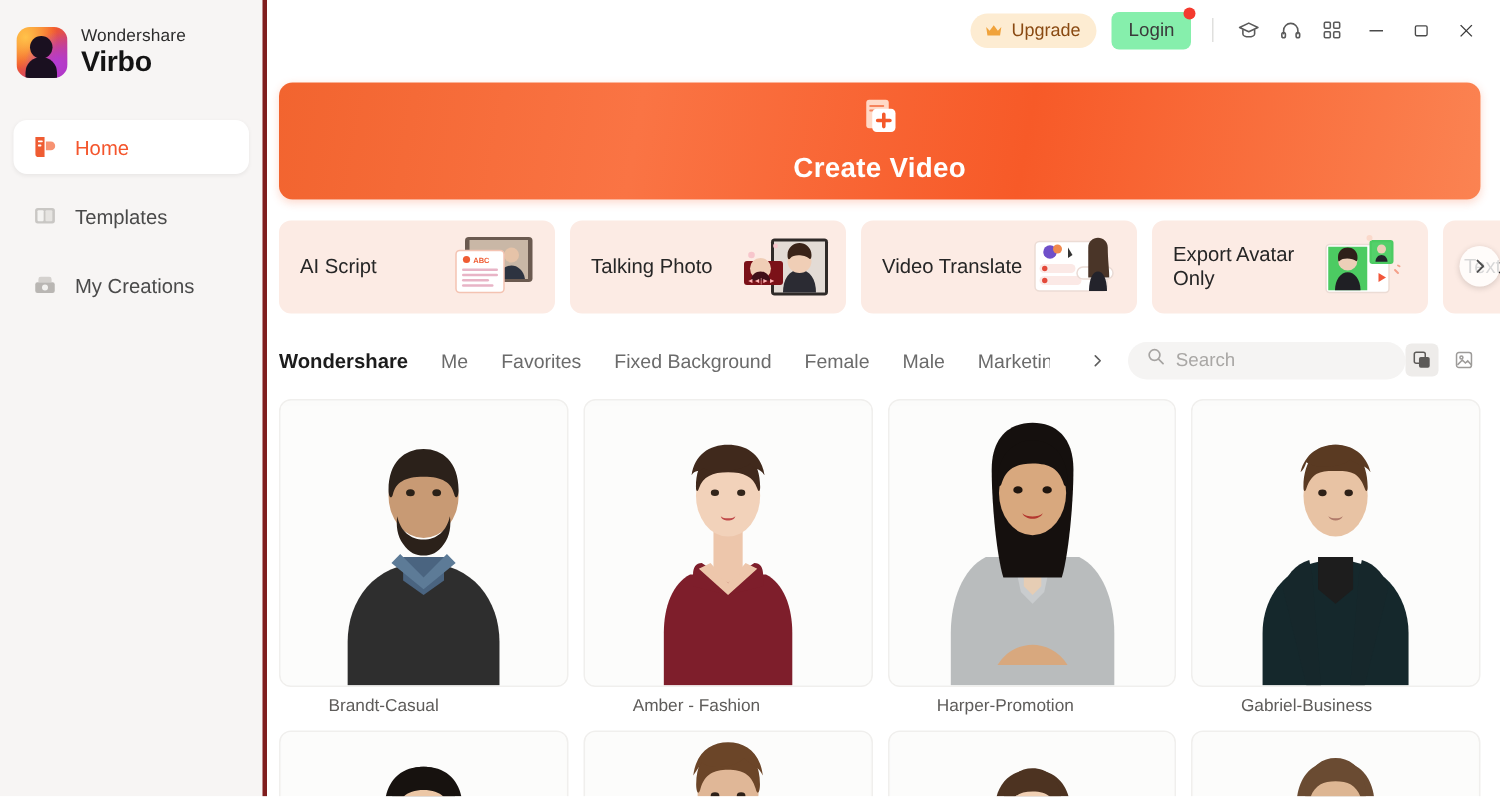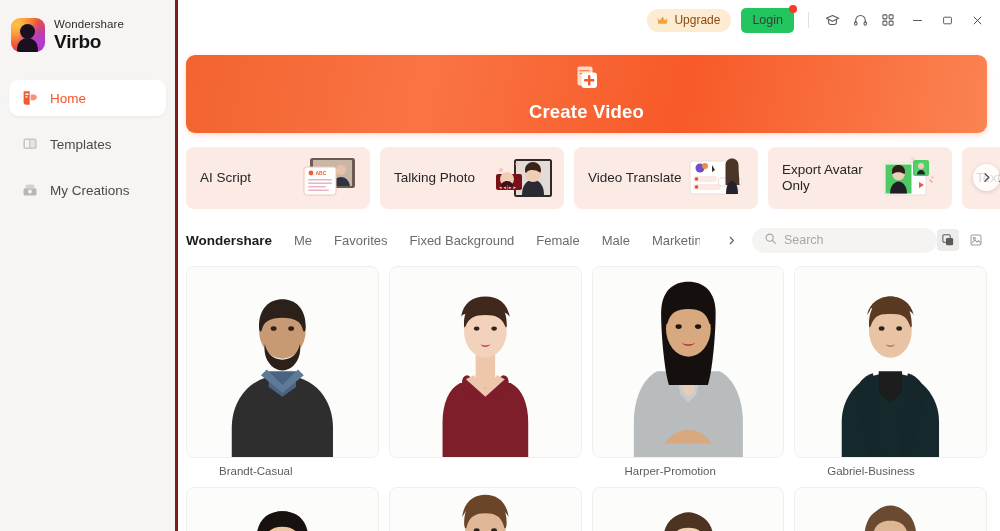--- a/index.html
+++ b/index.html
@@ -116,21 +116,21 @@
     border-radius: 13px;
     height: 23px;
     padding: 0 11px 0 9px;
     font-size: 12px;
     color: #8a4a12;
     cursor: pointer;
   }
   .crown-icon { width: 13px; height: 11px; display:block; }
   .login-wrap { position: relative; margin-left: 10px; }
   .login-btn {
-    background: #22c55e;
+    background: #86efac;
     border-radius: 5px;
     height: 25px;
     padding: 0 11px;
     display: flex; align-items: center;
     font-size: 12.5px;
     color: #3b3b3b;
     cursor: pointer;
   }
   .dot-badge {
     position: absolute;
@@ -613,20 +613,21 @@
             <path d="M78 112l8-4 12 14 12-14 8 4-20 18z" fill="#edc6ab"></path>
             <path d="M88 86h20v28l-10 8-10-8z" fill="#edc6ab"></path>
             <ellipse cx="98" cy="62" rx="22" ry="28" fill="#f2d2ba"></ellipse>
             <path d="M76 56c0-18 10-27 22-27s22 9 22 27c0 3-1 4-2 1-3-8-9-11-20-11s-17 3-20 11c-1 3-2 2-2-1z" fill="#40291c"></path>
             <path d="M73 48c2-14 12-21 25-21s23 7 25 21c-3-5-8-4-10-8-4 5-25 7-32 3-2 3-6 1-8 5z" fill="#40291c"></path>
             <ellipse cx="89" cy="60" rx="2.8" ry="2.2" fill="#32251b"></ellipse>
             <ellipse cx="107" cy="60" rx="2.8" ry="2.2" fill="#32251b"></ellipse>
             <path d="M93 76c2 2 8 2 10 0-1 4-9 4-10 0z" fill="#c04a4a"></path>
           </svg>
         </div>
+        <div class="alabel">Amber - Fashion</div>
       </div>
 
       <div class="acard">
         <div class="athumb">
           <svg class="fig" viewBox="0 0 196 192" preserveAspectRatio="xMidYMax meet">
             <rect width="196" height="192" fill="#fcfcfb"></rect>
             <path d="M66 104c-16 8-24 30-24 52v36h112v-36c0-22-8-44-24-52z" fill="#b9bcbd"></path>
             <path d="M84 100h28l-6 28-8 8-8-8z" fill="#c9ccce"></path>
             <path d="M92 98h12v26l-6 6-6-6z" fill="#e6cdb4"></path>
             <path d="M70 44c0-22 12-32 28-32s28 10 28 32c0 26-4 62-8 74H78c-4-12-8-48-8-74z" fill="#15100e"></path>

